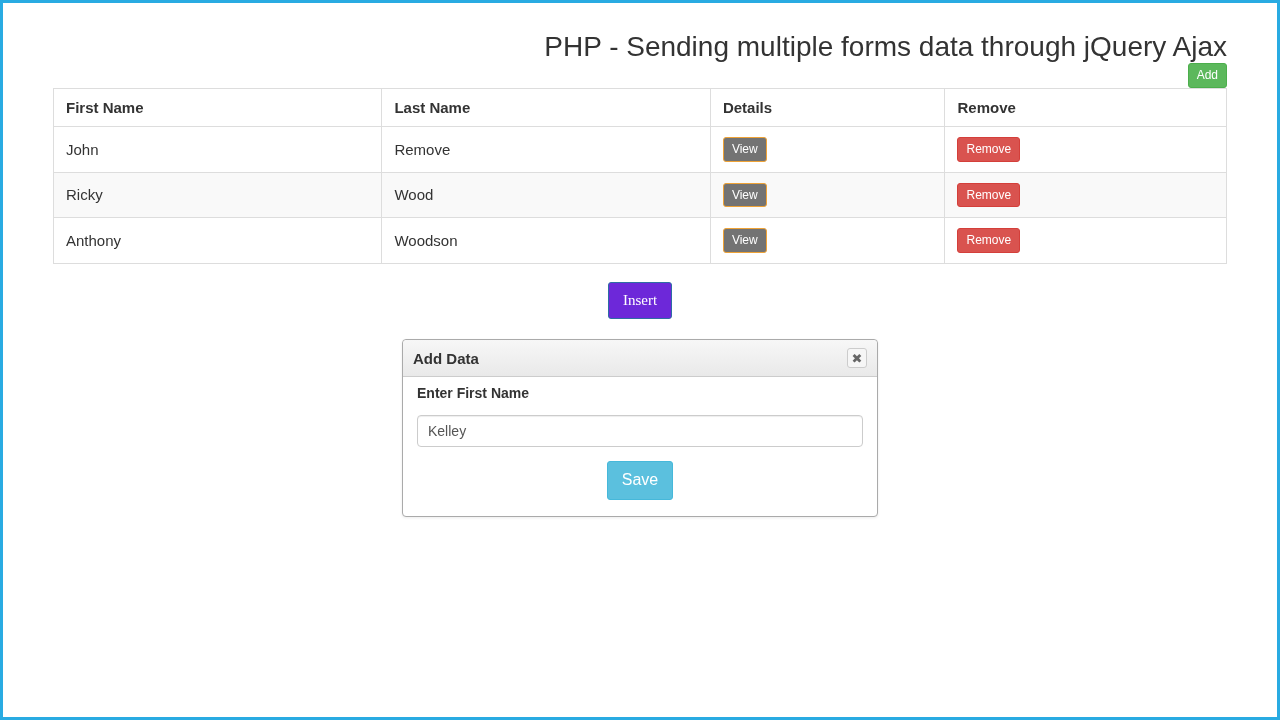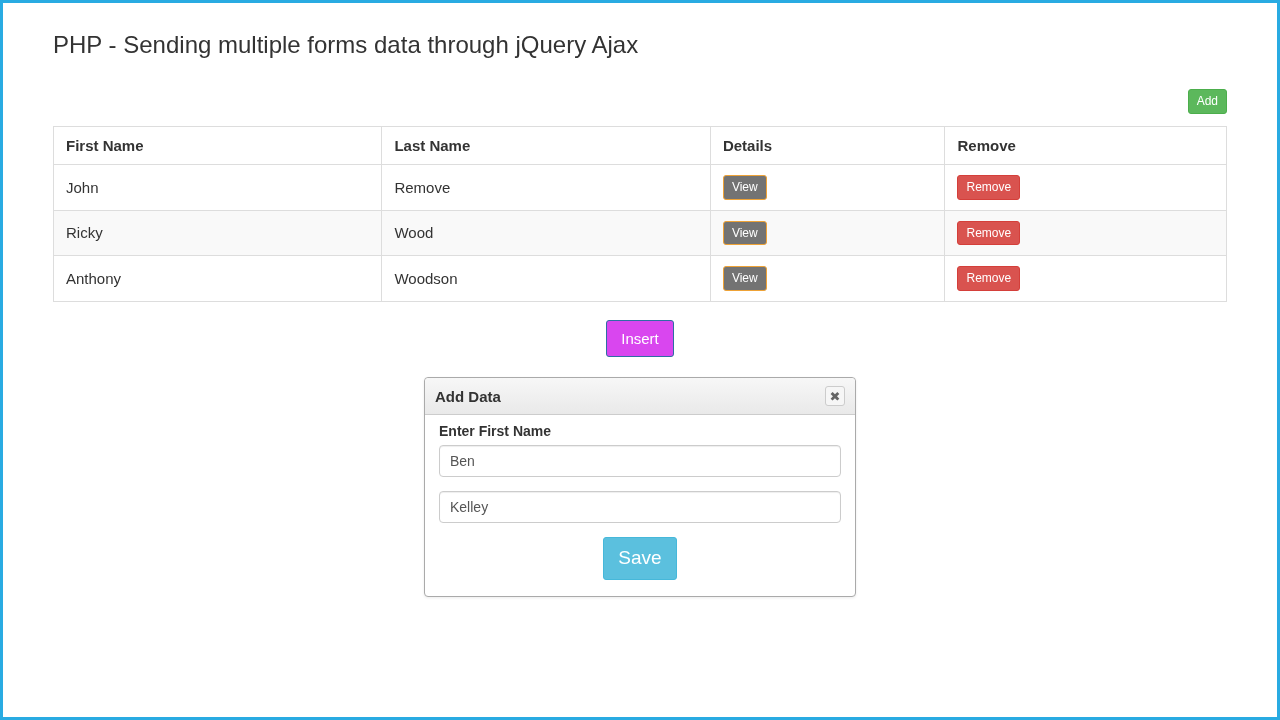--- a/index.html
+++ b/index.html
@@ -10,50 +10,48 @@
       background: #fff;
     }
     .outer-frame {
       border: 3px solid #29abe2;
       width: 1280px;
       height: 720px;
       position: relative;
       padding: 0 50px;
     }
     .page-title {
-      text-align: left;
-      font-size: 24px;
+      text-align: right;
+      font-size: 28px;
       font-weight: 400;
       color: #333;
       margin-top: 28px;
-      margin-bottom: 30px;
     }
     .add-btn-row {
       text-align: right;
-      margin-bottom: 12px;
     }
     .btn {
       display: inline-block;
       padding: 4px 10px;
       font-size: 14px;
       line-height: 1.4;
       border-radius: 3px;
       border: 1px solid transparent;
       cursor: pointer;
       color: #fff;
       text-align: center;
     }
     .btn-sm { padding: 3px 8px; font-size: 12px; }
     .btn-success { background: #5cb85c; border-color: #4cae4c; }
     .btn-warning { background: #737373; border-color: #eea236; }
     .btn-danger  { background: #d9534f; border-color: #d43f3a; }
-    .btn-primary { background: #d946ef; border-color: #2e6da4; }
+    .btn-primary { background: #6d28d9; border-color: #2e6da4; font-family: Liberation Serif, serif; }
     .btn-info    { background: #5bc0de; border-color: #46b8da; }
     .btn-insert { padding: 7px 14px; font-size: 15px; }
-    .btn-save   { padding: 7px 14px; font-size: 19px; }
+    .btn-save   { padding: 7px 14px; font-size: 16px; }
     table.data-table {
       width: 100%;
       border-collapse: collapse;
       border: 1px solid #ddd;
       margin-bottom: 18px;
       padding-left: 12px;
     }
     table.data-table th,
     table.data-table td {
       border: 1px solid #ddd;
@@ -65,21 +63,21 @@
     table.data-table th { font-weight: 700; }
     table.data-table tbody tr:nth-child(even) { background: #f9f9f9; }
     .col-first { width: 28%; }
     .col-last  { width: 28%; }
     .col-det   { width: 20%; }
     .col-rem   { width: 24%; }
     .insert-row { text-align: center; margin-bottom: 20px; }
 
     
     .dialog {
-      width: 432px;
+      width: 476px;
       margin: 0 auto;
       border: 1px solid #aaa;
       border-radius: 4px;
       background: #fff;
       box-shadow: 0 1px 3px rgba(0,0,0,0.08);
     }
     .dialog-header {
       display: flex;
       align-items: center;
       justify-content: space-between;
@@ -158,21 +156,20 @@
   </div>
 
   <div class="dialog">
     <div class="dialog-header">
       <span class="dialog-title">Add Data</span>
       <span class="dialog-close">✖</span>
     </div>
     <div class="dialog-body">
       <div class="form-group">
         <label class="form-label">Enter First Name</label>
-        <input type="text" class="form-control" value="Ben" style="">
       </div>
       <div class="form-group">
         <input type="text" class="form-control" value="Kelley" style="">
       </div>
       <div class="dialog-actions">
         <button class="btn btn-info btn-save">Save</button>
       </div>
     </div>
   </div>
 

